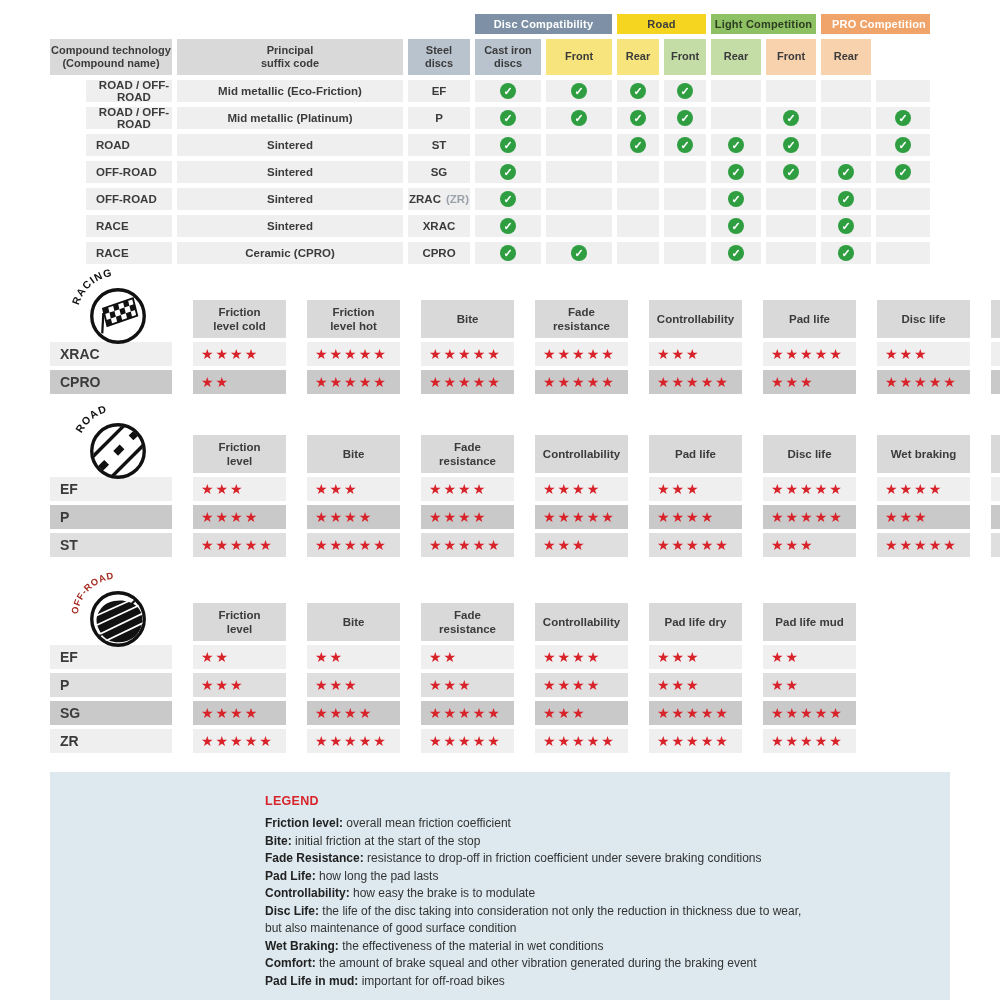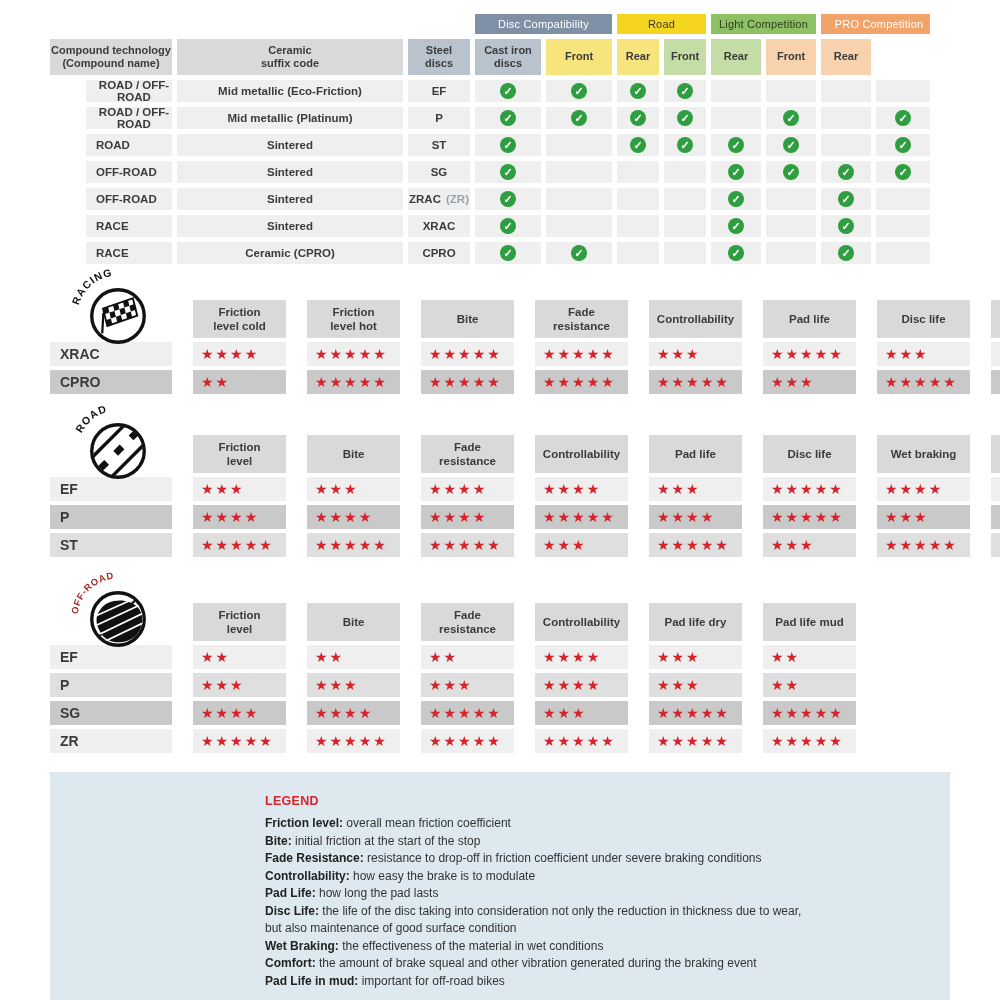--- a/index.html
+++ b/index.html
@@ -3,21 +3,21 @@
 <meta charset="utf-8">
 <style>
   html,body{margin:0;padding:0;background:#fff;}
   body{width:1000px;height:1000px;font-family:"Liberation Sans",sans-serif;color:#3b3b3b;}
   .page{position:relative;width:900px;margin:14px 50px 0 50px;}
 
   
   .trow{display:grid;grid-template-columns:122px 226px 62px 66px 66px 42px 42px 50px 50px 50px 54px;column-gap:5px;margin-bottom:5px;}
   .tcell{display:flex;align-items:center;justify-content:center;text-align:center;white-space:pre-line;}
   .ghost{background:transparent;}
-  .group{height:20px;font-size:11px;font-weight:normal;letter-spacing:.2px;}
+  .group{height:20px;font-size:11px;font-weight:bold;letter-spacing:.2px;}
   .g-slate{background:#7d90a5;color:#fff;}
   .g-yellow{background:#f6d521;color:#3b3b3b;}
   .g-green{background:#8ec164;color:#2e3d21;}
   .g-orange{background:#f1a469;color:#fff;}
   .head{height:36px;font-size:11px;font-weight:bold;line-height:1.2;color:#3b3b3b;}
   .h-gray{background:#d9d9d9;}
   .h-slate{background:#b9c3ce;}
   .h-yellow{background:#f8e47c;}
   .h-green{background:#c4dca6;}
   .h-orange{background:#f8d1ad;}
@@ -57,21 +57,21 @@
       <div class="trow">
         <div class="tcell ghost" style="grid-column: 1 / 4;"></div>
         <div class="tcell group g-slate" style="grid-column: 4 / 6;">Disc Compatibility</div>
         <div class="tcell group g-yellow" style="grid-column: 6 / 8;">Road</div>
         <div class="tcell group g-green" style="grid-column: 8 / 10;">Light Competition</div>
         <div class="tcell group g-orange" style="grid-column: 10 / 12; padding-left: 7px;">PRO Competition</div>
       </div>
       <div class="trow">
         <div class="tcell head h-gray">Compound technology
 (Compound name)</div>
-        <div class="tcell head h-gray">Ceramic
+        <div class="tcell head h-gray">Principal
 suffix code</div>
         <div class="tcell head h-slate">Steel
 discs</div>
         <div class="tcell head h-slate">Cast iron
 discs</div>
         <div class="tcell head h-yellow">Front</div>
         <div class="tcell head h-yellow">Rear</div>
         <div class="tcell head h-green">Front</div>
         <div class="tcell head h-green">Rear</div>
         <div class="tcell head h-orange">Front</div>
@@ -382,22 +382,22 @@
         </div>
       </div>
   </section>
 
   <div class="legend">
     <div class="legend-title">LEGEND</div>
     <div id="legend-items">
         <div class="legend-line"><span class="term">Friction level: </span><span>overall mean friction coefficient</span></div>
         <div class="legend-line"><span class="term">Bite: </span><span>initial friction at the start of the stop</span></div>
         <div class="legend-line"><span class="term">Fade Resistance: </span><span>resistance to drop-off in friction coefficient under severe braking conditions</span></div>
+        <div class="legend-line"><span class="term">Pad Life: </span><span>how long the pad lasts</span></div>
         <div class="legend-line"><span class="term">Controllability: </span><span>how easy the brake is to modulate</span></div>
-        <div class="legend-line"><span class="term">Pad Life: </span><span>how long the pad lasts</span></div>
         <div class="legend-line"><span class="term">Disc Life: </span><span>the life of the disc taking into consideration not only the reduction in thickness due to wear,</span></div>
         <div class="legend-line"><span>but also maintenance of good surface condition</span></div>
         <div class="legend-line"><span class="term">Wet Braking: </span><span>the effectiveness of the material in wet conditions</span></div>
         <div class="legend-line"><span class="term">Comfort: </span><span>the amount of brake squeal and other vibration generated during the braking event</span></div>
         <div class="legend-line"><span class="term">Pad Life in mud: </span><span>important for off-road bikes</span></div>
       </div>
   </div>
 
 </div>
 

